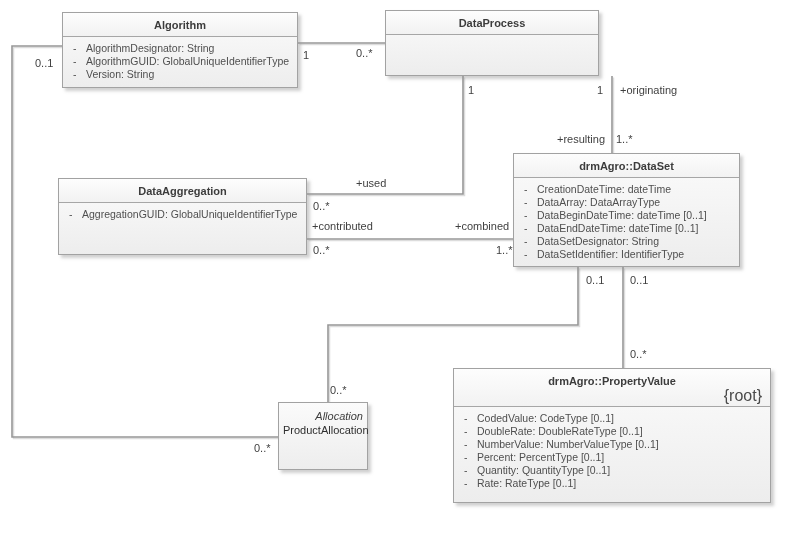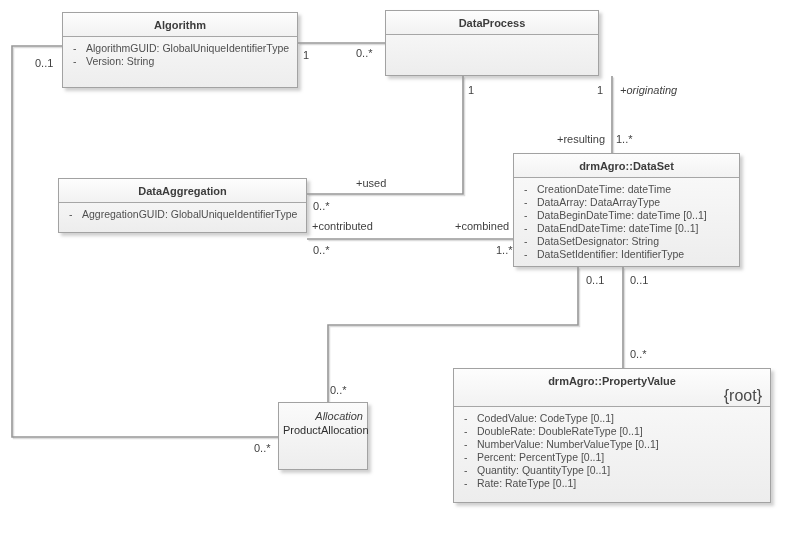--- a/index.html
+++ b/index.html
@@ -75,30 +75,31 @@
       <polyline points="612,76 612,153"></polyline>
       <polyline points="307,239 513,239"></polyline>
       <polyline points="578,267 578,325 328,325 328,402"></polyline>
       <polyline points="623,267 623,368"></polyline>
     </g>
   </svg>
 
   <div class="uml-class" style="left:62px;top:12px;width:236px;height:76px;">
     <div class="uml-title">Algorithm</div>
     <div class="uml-attrs">
+        <div class="attr-row"><span class="vis">-</span><span>AlgorithmDesignator: String</span></div>
         <div class="attr-row"><span class="vis">-</span><span>AlgorithmGUID: GlobalUniqueIdentifierType</span></div>
         <div class="attr-row"><span class="vis">-</span><span>Version: String</span></div>
       </div>
   </div>
 
   <div class="uml-class" style="left:385px;top:10px;width:214px;height:66px;">
     <div class="uml-title">DataProcess</div>
   </div>
 
-  <div class="uml-class" style="left:58px;top:178px;width:249px;height:55px;">
+  <div class="uml-class" style="left:58px;top:178px;width:249px;height:77px;">
     <div class="uml-title">DataAggregation</div>
     <div class="uml-attrs">
         <div class="attr-row"><span class="vis">-</span><span>AggregationGUID: GlobalUniqueIdentifierType</span></div>
       </div>
   </div>
 
   <div class="uml-class" style="left:513px;top:153px;width:227px;height:114px;">
     <div class="uml-title">drmAgro::DataSet</div>
     <div class="uml-attrs">
         <div class="attr-row"><span class="vis">-</span><span>CreationDateTime: dateTime</span></div>
@@ -133,21 +134,21 @@
   </div>
 
   <span class="edge-label" style="left:303px;top:49px;">1</span>
   <span class="edge-label" style="left:356px;top:47px;">0..*</span>
   <span class="edge-label" style="left:35px;top:57px;">0..1</span>
   <span class="edge-label" style="left:254px;top:442px;">0..*</span>
   <span class="edge-label" style="left:468px;top:84px;">1</span>
   <span class="edge-label" style="left:312px;top:177px;margin-left:44px;">+used</span>
   <span class="edge-label" style="left:313px;top:200px;">0..*</span>
   <span class="edge-label" style="left:597px;top:84px;">1</span>
-  <span class="edge-label" style="left:620px;top:84px;font-style:italic;">+originating</span>
+  <span class="edge-label" style="left:620px;top:84px;">+originating</span>
   <span class="edge-label" style="left:557px;top:133px;">+resulting</span>
   <span class="edge-label" style="left:616px;top:133px;">1..*</span>
   <span class="edge-label" style="left:312px;top:220px;">+contributed</span>
   <span class="edge-label" style="left:313px;top:244px;">0..*</span>
   <span class="edge-label" style="left:455px;top:220px;">+combined</span>
   <span class="edge-label" style="left:496px;top:244px;">1..*</span>
   <span class="edge-label" style="left:586px;top:274px;">0..1</span>
   <span class="edge-label" style="left:330px;top:384px;">0..*</span>
   <span class="edge-label" style="left:630px;top:274px;">0..1</span>
   <span class="edge-label" style="left:630px;top:348px;">0..*</span>

